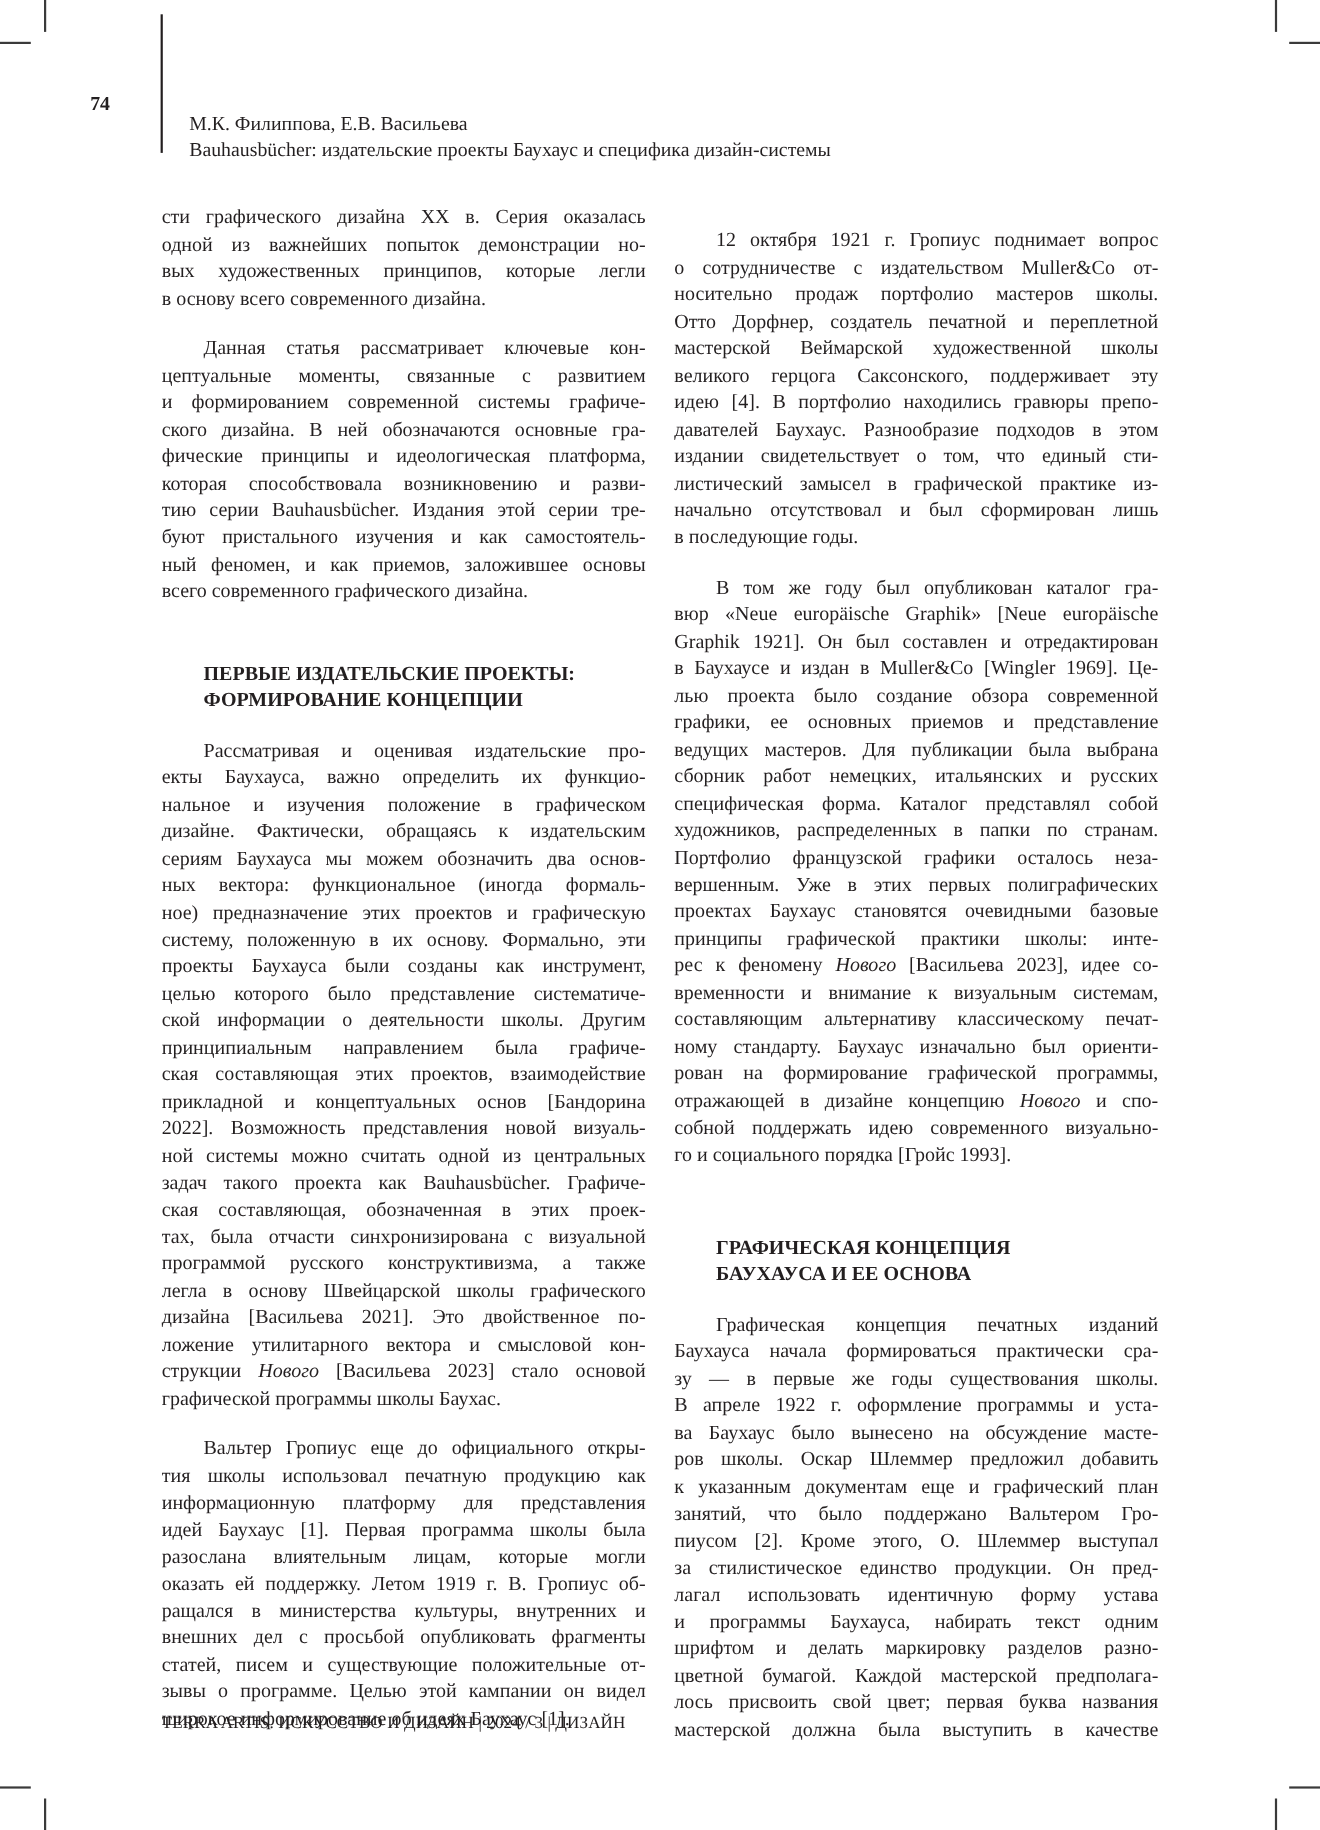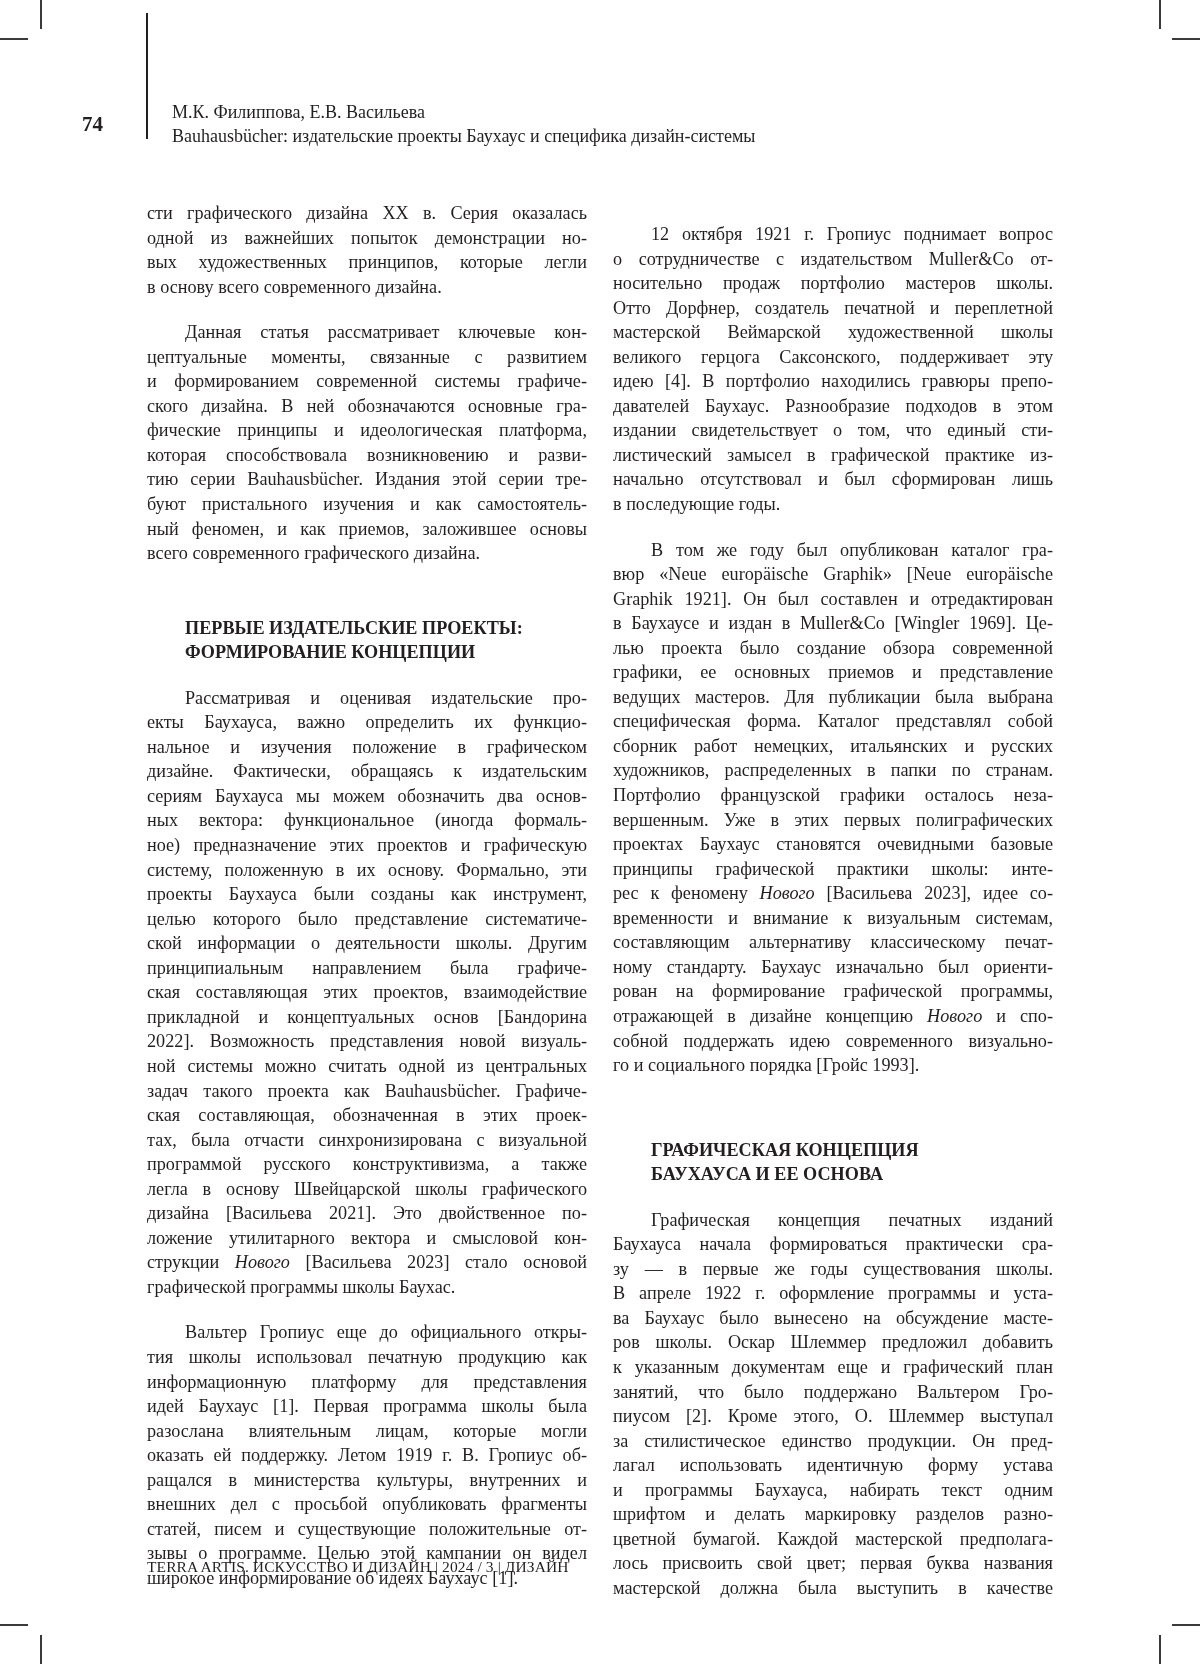--- a/index.html
+++ b/index.html
@@ -1,24 +1,24 @@
 <!DOCTYPE html>
 <html><head>
 <meta charset="utf-8">
 <style>
   html, body { margin: 0; padding: 0; background: #ffffff; }
   body { width: 1200px; height: 1664px; position: relative; overflow: hidden;
          font-family: "Liberation Serif", "DejaVu Serif", serif; color: #231f20; }
   .crop { position: absolute; background: #3a3a3a; }
   .crop.v { width: 1.5px; height: 29px; }
   .crop.h { height: 1.5px; width: 28px; }
-  .page-number { position: absolute; left: 82px; top: 112px; font-size: 21px; font-weight: bold; }
+  .page-number { position: absolute; left: 82px; top: 84px; font-size: 18px; font-weight: bold; }
   .header-rule { position: absolute; left: 146px; top: 13px; width: 1.5px; height: 126px; background: #231f20; }
   .running-head { position: absolute; left: 172px; top: 100px; font-size: 18px; line-height: 24px; }
-  .col { position: absolute; top: 201px; width: 440px; font-size: 18.2px; line-height: 24.55px; }
+  .col { position: absolute; top: 185px; width: 440px; font-size: 18.2px; line-height: 24.55px; }
   .col.left { left: 147px; }
   .col.right { left: 613px; }
   .line { display: block; text-align: justify; text-align-last: justify; white-space: nowrap; height: 24.55px; }
   .line.last { text-align-last: left; }
   .line.indent { padding-left: 38px; margin-top: 21px; }
   .heading { font-weight: bold; text-align-last: left; padding-left: 38px; }
   .gap-before-heading { margin-top: 50px; }
   .gap-before-heading-r { margin-top: 60px; }
   em { font-style: italic; }
   .footer { position: absolute; left: 147px; top: 1558px; font-size: 15.5px; letter-spacing: 0.1px; }
@@ -126,22 +126,22 @@
     </div>
   <div>
     <div>
         <span class="line indent">В том же году был опубликован каталог гра-</span>
         <span class="line">вюр «Neue europäische Graphik» [Neue europäische</span>
         <span class="line">Graphik 1921]. Он был составлен и отредактирован</span>
         <span class="line">в Баухаусе и издан в Muller&amp;Co [Wingler 1969]. Це-</span>
         <span class="line">лью проекта было создание обзора современной</span>
         <span class="line">графики, ее основных приемов и представление</span>
         <span class="line">ведущих мастеров. Для публикации была выбрана</span>
+        <span class="line">сборник работ немецких, итальянских и русских</span>
         <span class="line">специфическая форма. Каталог представлял собой</span>
-        <span class="line">сборник работ немецких, итальянских и русских</span>
         <span class="line">художников, распределенных в папки по странам.</span>
         <span class="line">Портфолио французской графики осталось неза-</span>
         <span class="line">вершенным. Уже в этих первых полиграфических</span>
         <span class="line">проектах Баухаус становятся очевидными базовые</span>
         <span class="line">принципы графической практики школы: инте-</span>
       </div>
     <span class="line"><span>рес к феномену </span><em>Нового</em><span> [Васильева 2023], идее со-</span></span>
     <div>
         <span class="line">временности и внимание к визуальным системам,</span>
         <span class="line">составляющим альтернативу классическому печат-</span>

